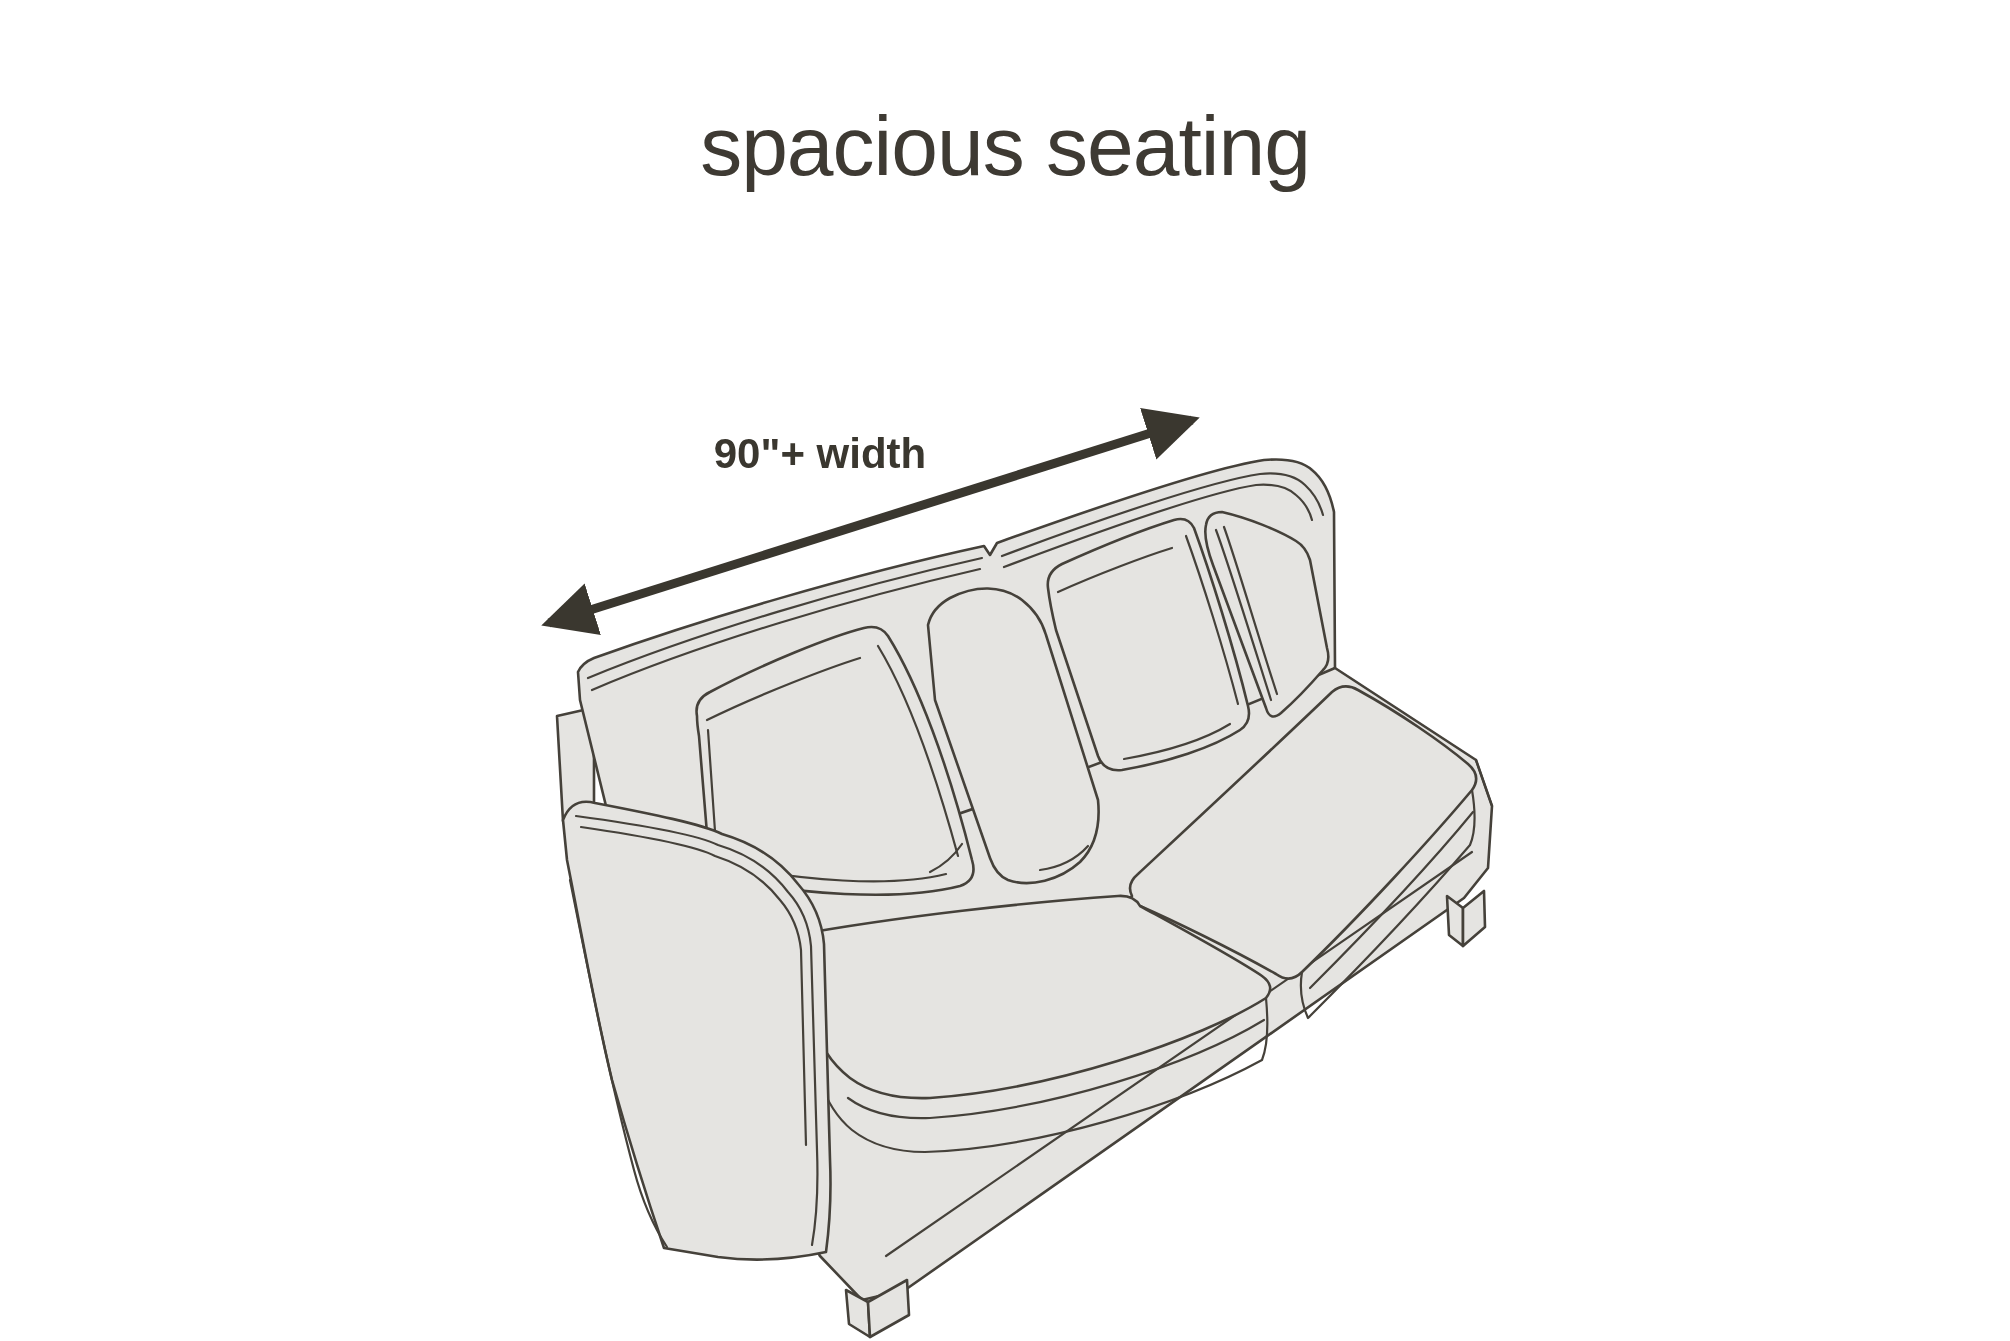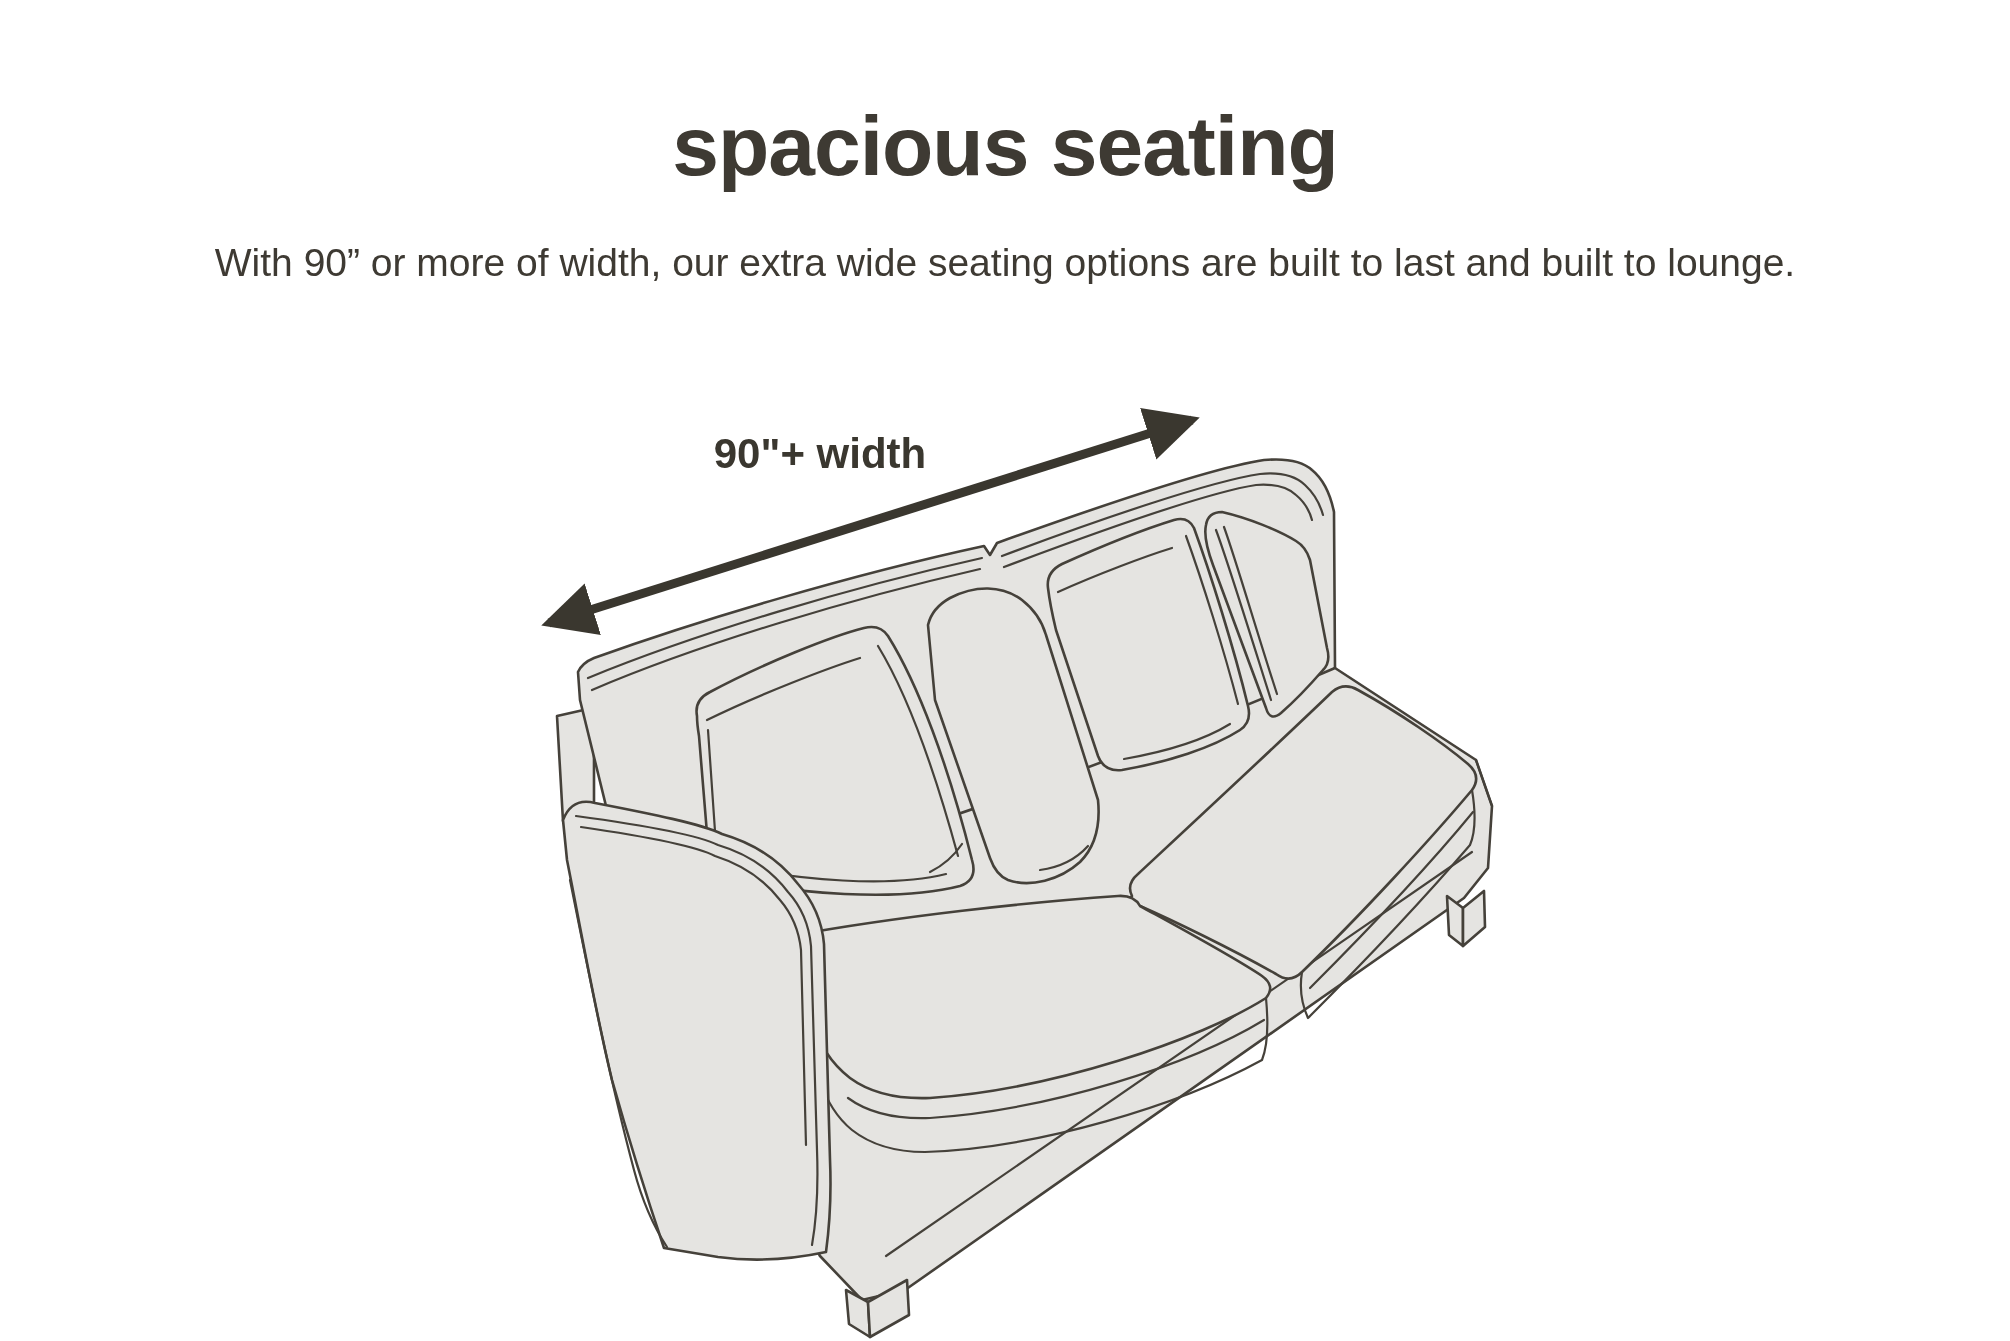--- a/index.html
+++ b/index.html
@@ -11,21 +11,21 @@
   html,body{margin:0;padding:0;}
   body{
     width:2010px;height:1341px;position:relative;overflow:hidden;
     background:#ffffff;
     font-family:"Liberation Sans", sans-serif;
     color:var(--text);
   }
   .page-title{
     position:absolute;top:100px;left:0;width:100%;
     margin:0;text-align:center;
-    font-size:84px;font-weight:bold;letter-spacing:-1px;line-height:1.1;
+    font-size:84px;font-weight:normal;letter-spacing:-1px;line-height:1.1;
     color:var(--text);
   }
   .intro{
     position:absolute;top:238px;left:0;width:100%;
     text-align:center;font-size:39px;line-height:49px;
     color:var(--text);
   }
   .intro span{display:block;}
   .figure{position:absolute;left:0;top:0;width:100%;height:100%;}
   .sofa-svg{position:absolute;left:500px;top:380px;width:1020px;height:980px;}
@@ -37,21 +37,20 @@
   .lineonly{fill:none;stroke:var(--sofa-outline);stroke-width:2.2;stroke-linejoin:round;stroke-linecap:round;}
   .arrowline{fill:none;stroke:var(--arrow);stroke-width:9;}
   .ah{fill:var(--arrow);stroke:none;}
 </style>
 </head>
 <body>
 
 <h1 class="page-title">spacious seating</h1>
 
 <div class="intro">
-  <span>With 90” or more of width, our extra wide seating options are built to last and built to lounge.</span>
 </div>
 
 <div class="figure">
 
   <svg class="sofa-svg" viewBox="500 380 1020 980" xmlns="http://www.w3.org/2000/svg">
     <defs>
       <marker id="head" viewBox="0 0 10 10" refX="8.5" refY="5" markerWidth="6" markerHeight="6" orient="auto-start-reverse">
         <path d="M0,0 L10,5 L0,10 Z" class="ah"></path>
       </marker>
     </defs>

